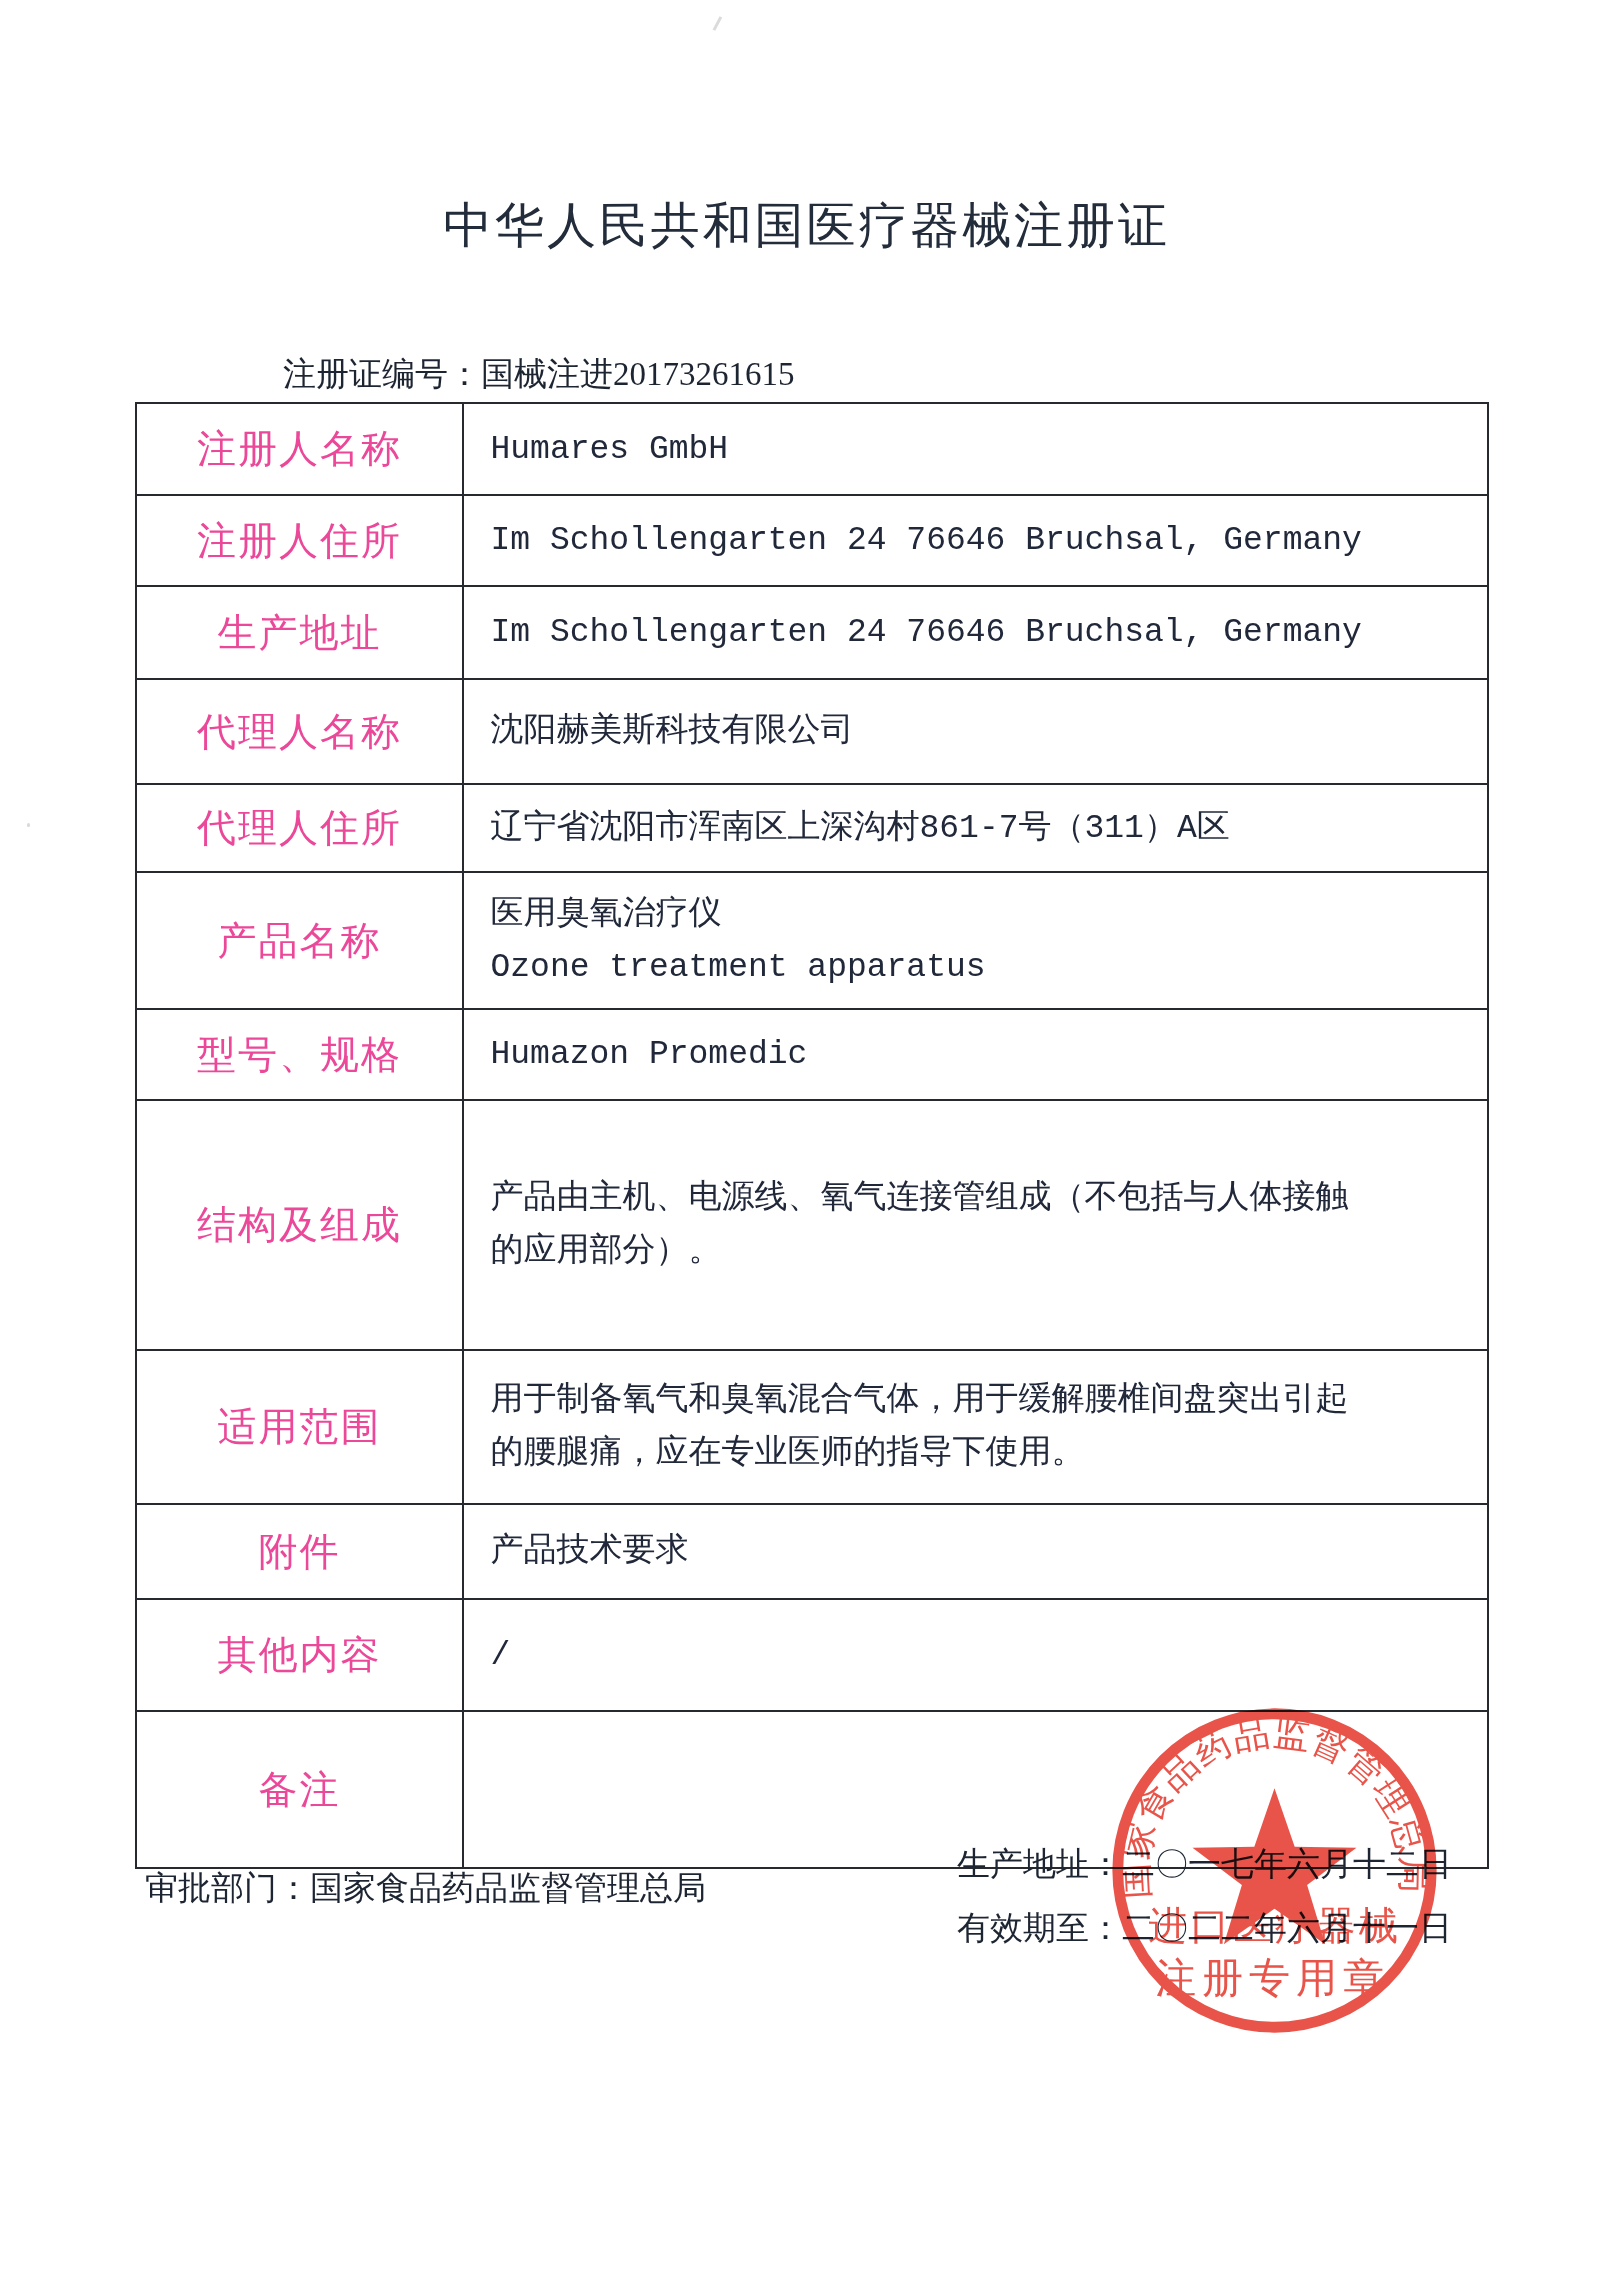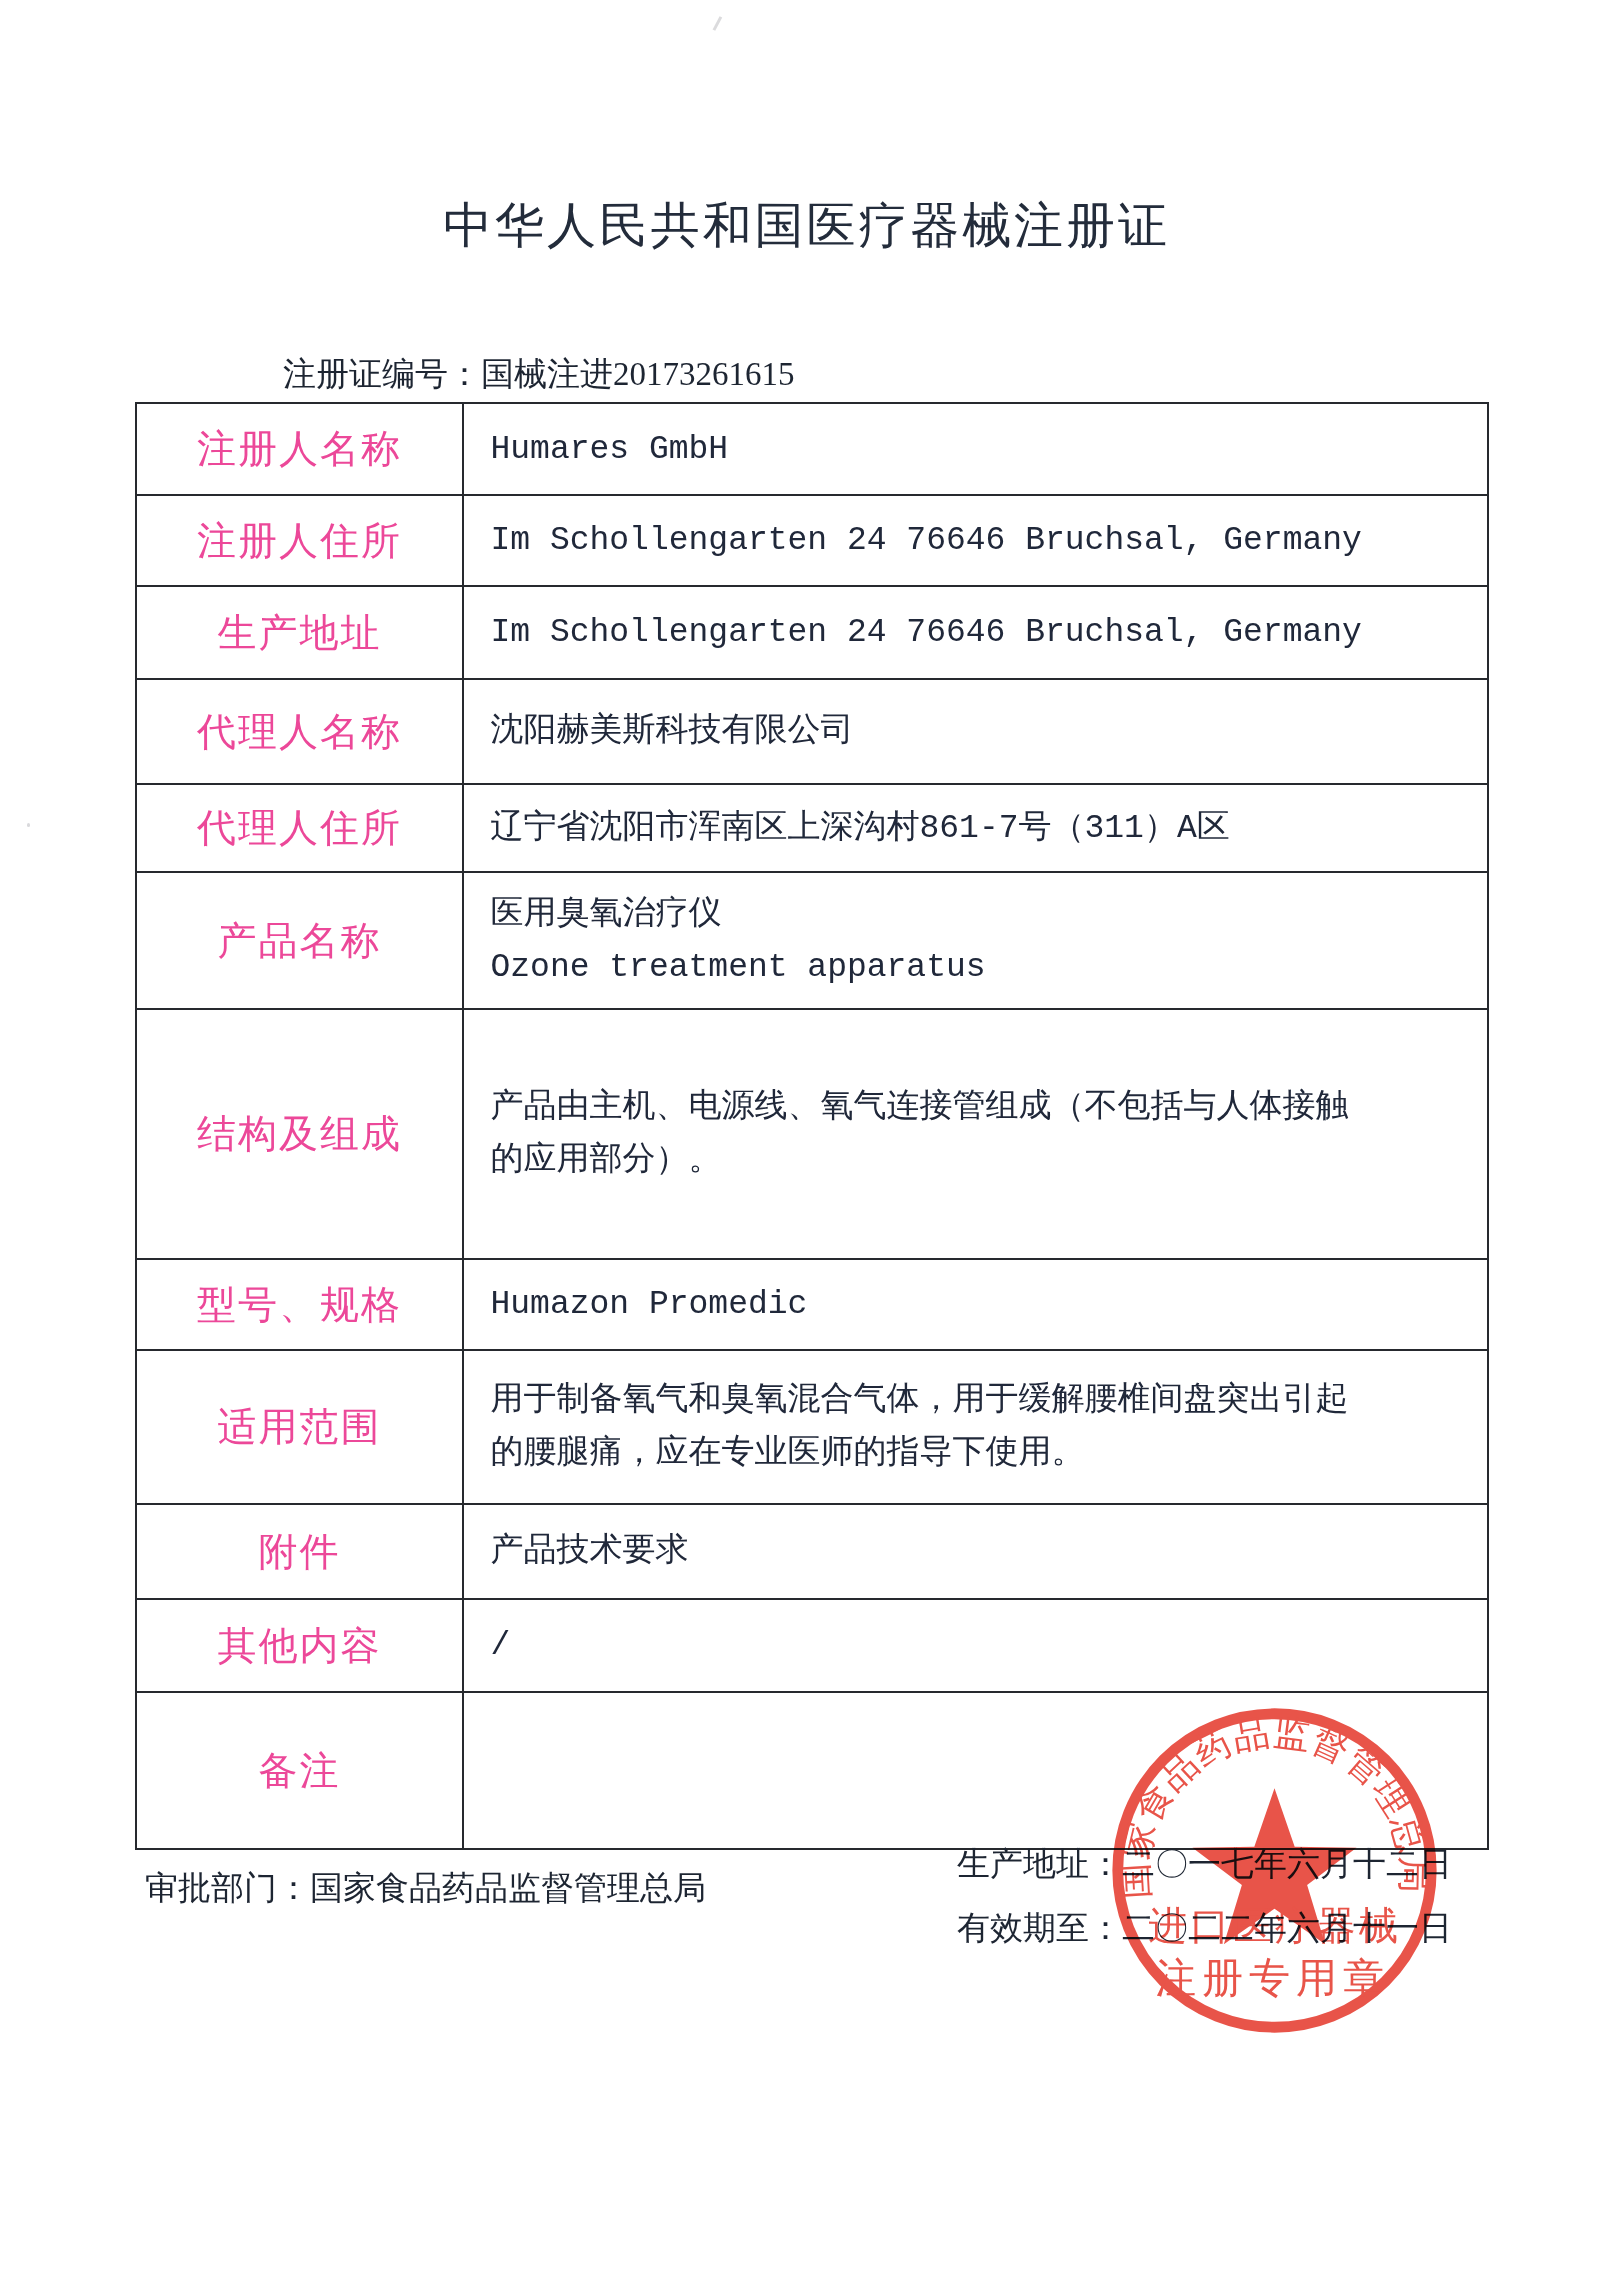--- a/index.html
+++ b/index.html
@@ -126,51 +126,51 @@
     </div>
 
     <div class="row" style="height:137px">
       <div class="cell-label">产品名称</div>
       <div class="cell-value">
         <div class="vline">医用臭氧治疗仪</div>
         <div class="vline">Ozone treatment apparatus</div>
       </div>
     </div>
 
+    <div class="row" style="height:91px">
+      <div class="cell-label">型号、规格</div>
+      <div class="cell-value">
+        <div class="vline">Humazon Promedic</div>
+      </div>
+    </div>
+
     <div class="row" style="height:250px">
       <div class="cell-label">结构及组成</div>
       <div class="cell-value">
         <div class="vline">产品由主机、电源线、氧气连接管组成（不包括与人体接触</div>
         <div class="vline">的应用部分）。</div>
       </div>
     </div>
 
-    <div class="row" style="height:91px">
-      <div class="cell-label">型号、规格</div>
-      <div class="cell-value">
-        <div class="vline">Humazon Promedic</div>
-      </div>
-    </div>
-
     <div class="row" style="height:154px">
       <div class="cell-label">适用范围</div>
       <div class="cell-value">
         <div class="vline">用于制备氧气和臭氧混合气体，用于缓解腰椎间盘突出引起</div>
         <div class="vline">的腰腿痛，应在专业医师的指导下使用。</div>
       </div>
     </div>
 
     <div class="row" style="height:95px">
       <div class="cell-label">附件</div>
       <div class="cell-value">
         <div class="vline">产品技术要求</div>
       </div>
     </div>
 
-    <div class="row" style="height:93px">
+    <div class="row" style="height:112px">
       <div class="cell-label">其他内容</div>
       <div class="cell-value">
         <div class="vline">/</div>
       </div>
     </div>
 
     <div class="row" style="height:157px">
       <div class="cell-label">备注</div>
       <div class="cell-value">
         <div class="vline"></div>

